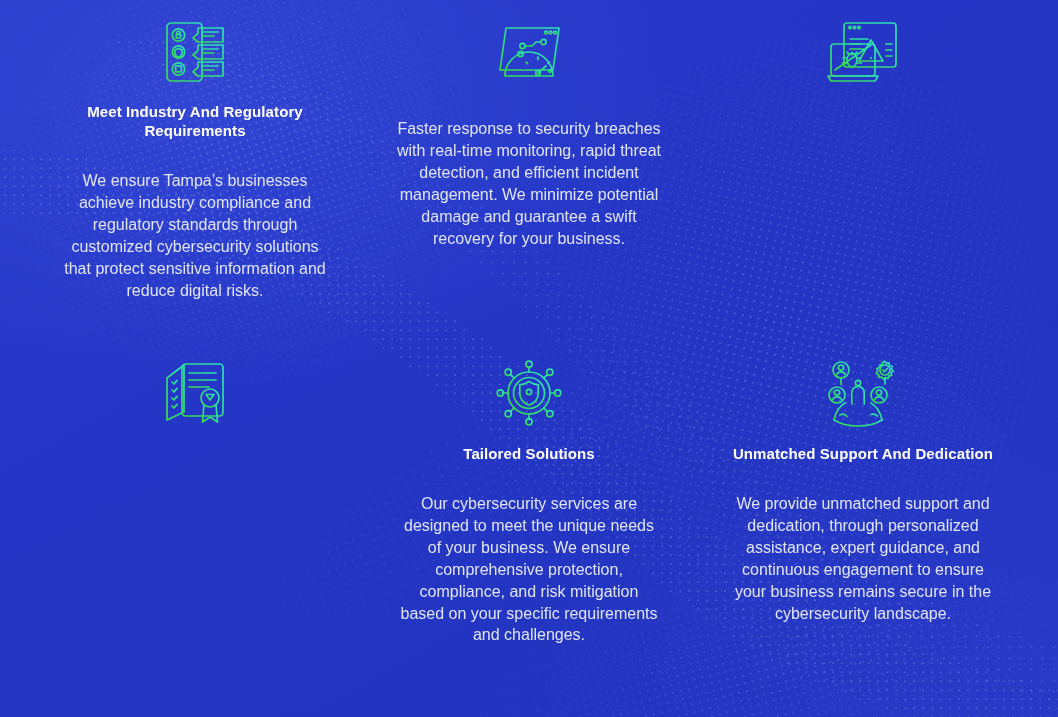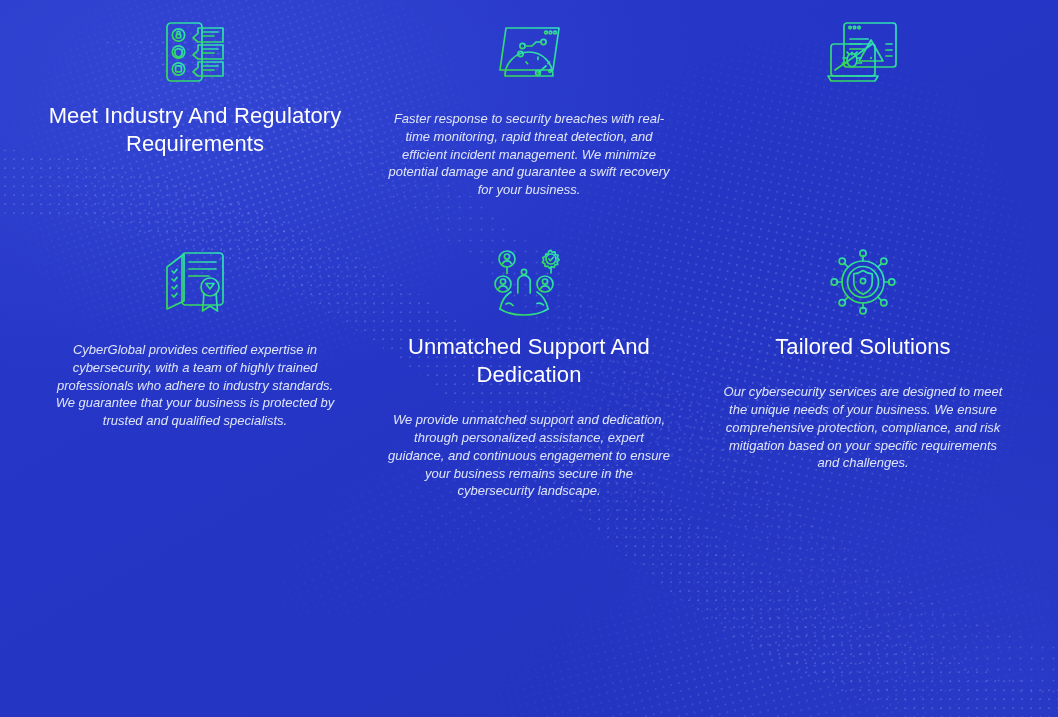--- a/index.html
+++ b/index.html
@@ -102,36 +102,35 @@
     height: 78px;
     display: flex;
     align-items: center;
     justify-content: center;
     margin-bottom: 10px;
   }
   .card-icon svg { display: block; }
 
   .card-title {
     color: #ffffff;
-    font-size: 22px;
-    font-weight: normal;
+    font-size: 15px;
+    font-weight: bold;
     line-height: 1.28;
     letter-spacing: .1px;
     margin: 0 0 14px 0;
     max-width: 300px;
   }
 
   .card-body {
     color: #dfe5f7;
-    font-size: 13px;
+    font-size: 16px;
     line-height: 1.37;
     font-weight: 400;
-    margin: 8px;
+    margin: 16px;
     max-width: 310px;
-    font-style: italic;
   }
 
   .row-2 .card-icon { margin-bottom: 12px; }
 </style>
 </head>
 <body>
 
 <div id="stage">
 
   <div class="dots dots-tl"></div>
@@ -185,20 +184,21 @@
             <path d="M38 10h25v14H38l-5-4.1 5-4.6z"></path>
             <path d="M43 14h15M43 18h11"></path>
             <path d="M38 27h25v14H38l-5-4.1 5-4.6z"></path>
             <path d="M43 31h15M43 35h11"></path>
             <path d="M38 44h25v14H38l-5-4.1 5-4.6z"></path>
             <path d="M43 48h15M43 52h11"></path>
           </g>
         </svg>
       </div>
       <div class="card-title">Meet Industry And Regulatory Requirements</div>
+      <div class="card-body">We ensure Tampa’s businesses achieve industry compliance and regulatory standards through customized cybersecurity solutions that protect sensitive information and reduce digital risks.</div>
     </div>
 
     <div class="card">
       <div class="card-icon">
         <svg width="72" height="70" viewBox="0 0 72 70" fill="none">
           <defs>
             <linearGradient id="g2" x1="1" y1="0" x2="0" y2="1">
               <stop offset="0%" stop-color="#2fe0c0"></stop>
               <stop offset="55%" stop-color="#2ddb86"></stop>
               <stop offset="100%" stop-color="#3ad94a"></stop>
@@ -283,21 +283,53 @@
             <path d="M12 24l2 2 3-3.6M12 32l2 2 3-3.6M12 40l2 2 3-3.6M12 48l2 2 3-3.6"></path>
             <rect x="22" y="6" width="41" height="52" rx="3.5"></rect>
             <path d="M29 15h27M29 22h27M29 29h20"></path>
             <path d="M29 36h11"></path>
             <circle cx="50" cy="40" r="9"></circle>
             <path d="M46 36.5h8l-4 5.5z"></path>
             <path d="M44 46.5 L42.5 64 L50 59 L57.5 64 L56 46.5"></path>
           </g>
         </svg>
       </div>
-      <div class="card-body">CyberGlobal provides certified expertise in cybersecurity, with a team of highly trained professionals who adhere to industry standards. We guarantee that your business is protected by trusted and qualified specialists.</div>
+    </div>
+
+    <div class="card">
+      <div class="card-icon">
+        <svg width="70" height="70" viewBox="0 0 70 70" fill="none">
+          <defs>
+            <linearGradient id="g5" x1="1" y1="0" x2="0" y2="1">
+              <stop offset="0%" stop-color="#2fe0c0"></stop>
+              <stop offset="55%" stop-color="#2ddb86"></stop>
+              <stop offset="100%" stop-color="#3ad94a"></stop>
+            </linearGradient>
+          </defs>
+          <g stroke="url(#g5)" stroke-width="1.7" fill="none" stroke-linejoin="round" stroke-linecap="round">
+            <circle cx="35" cy="35" r="21"></circle>
+            <circle cx="35" cy="35" r="15.5"></circle>
+            <path d="M35 23.5c3.6 2.4 6.6 3.2 9.2 3.4v8.4c0 6.2-4.3 10-9.2 12-4.9-2-9.2-5.8-9.2-12v-8.4c2.6-0.2 5.6-1 9.2-3.4z"></path>
+            <circle cx="35" cy="34" r="2.6"></circle>
+            <path d="M35 36.6v4.6"></path>
+            <path d="M35 14v-5.5M35 56v5.5M14 35H8.5M56 35h5.5"></path>
+            <path d="M20.2 20.2l-3.9-3.9M49.8 20.2l3.9-3.9M20.2 49.8l-3.9 3.9M49.8 49.8l3.9 3.9"></path>
+            <circle cx="35" cy="6.3" r="3.1"></circle>
+            <circle cx="35" cy="63.7" r="3.1"></circle>
+            <circle cx="6.3" cy="35" r="3.1"></circle>
+            <circle cx="63.7" cy="35" r="3.1"></circle>
+            <circle cx="14.2" cy="14.2" r="3.1"></circle>
+            <circle cx="55.8" cy="14.2" r="3.1"></circle>
+            <circle cx="14.2" cy="55.8" r="3.1"></circle>
+            <circle cx="55.8" cy="55.8" r="3.1"></circle>
+          </g>
+        </svg>
+      </div>
+      <div class="card-title">Tailored Solutions</div>
+      <div class="card-body">Our cybersecurity services are designed to meet the unique needs of your business. We ensure comprehensive protection, compliance, and risk mitigation based on your specific requirements and challenges.</div>
     </div>
 
     <div class="card">
       <div class="card-icon">
         <svg width="72" height="70" viewBox="0 0 72 70" fill="none">
           <defs>
             <linearGradient id="g6" x1="1" y1="0" x2="0" y2="1">
               <stop offset="0%" stop-color="#2fe0c0"></stop>
               <stop offset="55%" stop-color="#2ddb86"></stop>
               <stop offset="100%" stop-color="#3ad94a"></stop>
@@ -328,48 +360,15 @@
             <path d="M31 46v16"></path>
             <path d="M7 62 C 14 66.5, 24 68, 31 68 C 38 68, 48 66.5, 55 62"></path>
             <path d="M13 57c3-1.5 5.5-0.5 7 1.5M44 56.5c2.5-1 5 0 6.5 1.5"></path>
           </g>
         </svg>
       </div>
       <div class="card-title">Unmatched Support And Dedication</div>
       <div class="card-body">We provide unmatched support and dedication, through personalized assistance, expert guidance, and continuous engagement to ensure your business remains secure in the cybersecurity landscape.</div>
     </div>
 
-    <div class="card">
-      <div class="card-icon">
-        <svg width="70" height="70" viewBox="0 0 70 70" fill="none">
-          <defs>
-            <linearGradient id="g5" x1="1" y1="0" x2="0" y2="1">
-              <stop offset="0%" stop-color="#2fe0c0"></stop>
-              <stop offset="55%" stop-color="#2ddb86"></stop>
-              <stop offset="100%" stop-color="#3ad94a"></stop>
-            </linearGradient>
-          </defs>
-          <g stroke="url(#g5)" stroke-width="1.7" fill="none" stroke-linejoin="round" stroke-linecap="round">
-            <circle cx="35" cy="35" r="21"></circle>
-            <circle cx="35" cy="35" r="15.5"></circle>
-            <path d="M35 23.5c3.6 2.4 6.6 3.2 9.2 3.4v8.4c0 6.2-4.3 10-9.2 12-4.9-2-9.2-5.8-9.2-12v-8.4c2.6-0.2 5.6-1 9.2-3.4z"></path>
-            <circle cx="35" cy="34" r="2.6"></circle>
-            <path d="M35 36.6v4.6"></path>
-            <path d="M35 14v-5.5M35 56v5.5M14 35H8.5M56 35h5.5"></path>
-            <path d="M20.2 20.2l-3.9-3.9M49.8 20.2l3.9-3.9M20.2 49.8l-3.9 3.9M49.8 49.8l3.9 3.9"></path>
-            <circle cx="35" cy="6.3" r="3.1"></circle>
-            <circle cx="35" cy="63.7" r="3.1"></circle>
-            <circle cx="6.3" cy="35" r="3.1"></circle>
-            <circle cx="63.7" cy="35" r="3.1"></circle>
-            <circle cx="14.2" cy="14.2" r="3.1"></circle>
-            <circle cx="55.8" cy="14.2" r="3.1"></circle>
-            <circle cx="14.2" cy="55.8" r="3.1"></circle>
-            <circle cx="55.8" cy="55.8" r="3.1"></circle>
-          </g>
-        </svg>
-      </div>
-      <div class="card-title">Tailored Solutions</div>
-      <div class="card-body">Our cybersecurity services are designed to meet the unique needs of your business. We ensure comprehensive protection, compliance, and risk mitigation based on your specific requirements and challenges.</div>
-    </div>
-
   </div>
 
 </div>
 
 </body></html>

